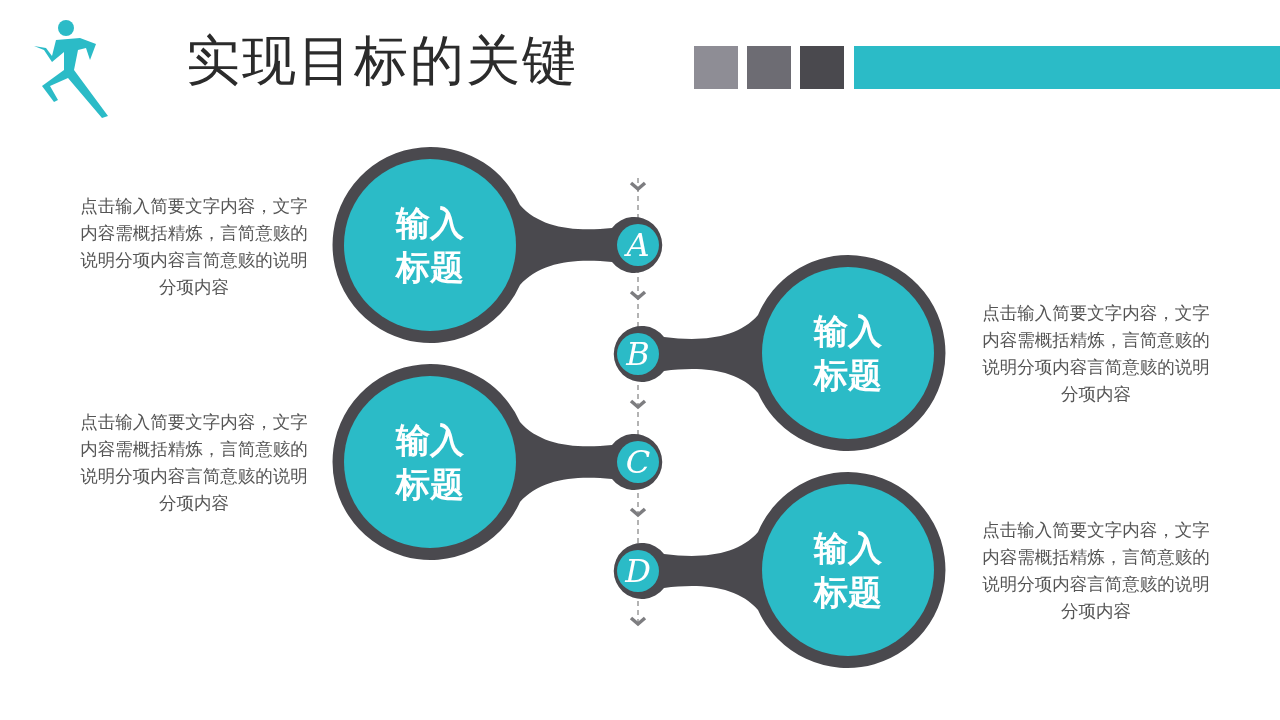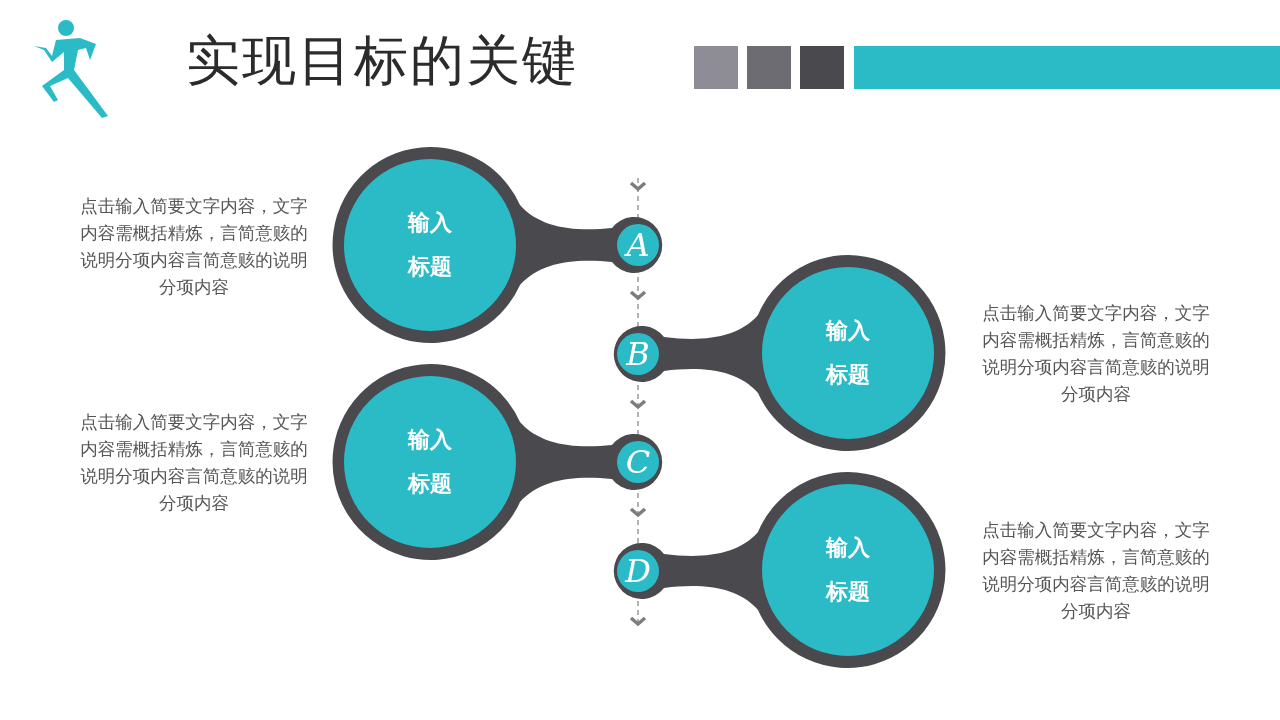--- a/index.html
+++ b/index.html
@@ -6,21 +6,21 @@
   body { width:1280px; height:720px; background:#ffffff; position:relative; overflow:hidden;
          font-family:"DejaVu Sans","Liberation Sans",sans-serif; }
   .title { position:absolute; left:186px; top:30px; font-size:54px; letter-spacing:2px; color:#2b2b2b;
            font-family:Liberation Mono, monospace; line-height:70px; }
   .logo { position:absolute; left:30px; top:16px; width:80px; height:104px; }
   .sq { position:absolute; top:46px; width:44px; height:43px; }
   .bar { position:absolute; left:854px; top:46px; width:426px; height:43px; }
   svg.diagram { position:absolute; left:0; top:0; }
   .desc { position:absolute; width:240px; font-size:17.5px; line-height:27px; color:#555;text-align:center; }
   .big-label { position:absolute; width:140px; text-align:center; color:#fff; font-weight:bold;
-               font-size:22px; line-height:44px; }
+               font-size:34px; line-height:44px; }
   .letter { position:absolute; width:40px; text-align:center; color:#fff; font-size:32px;
             font-family:"DejaVu Serif",serif; font-style:italic; line-height:40px; }
 </style>
 </head>
 <body>
 
 <svg class="logo" viewBox="0 0 80 104">
   <circle cx="36" cy="12" r="8" fill="#2bbbc7"></circle>
   <polygon points="26,24 50,22 66,28 60,44 56,32 48,34 44,54 78,100 72,102 38,62 20,70 28,84 24,86 12,70 34,54 34,36 22,46 14,34 4,30 16,32 22,40" fill="#2bbbc7"></polygon>
 </svg>

